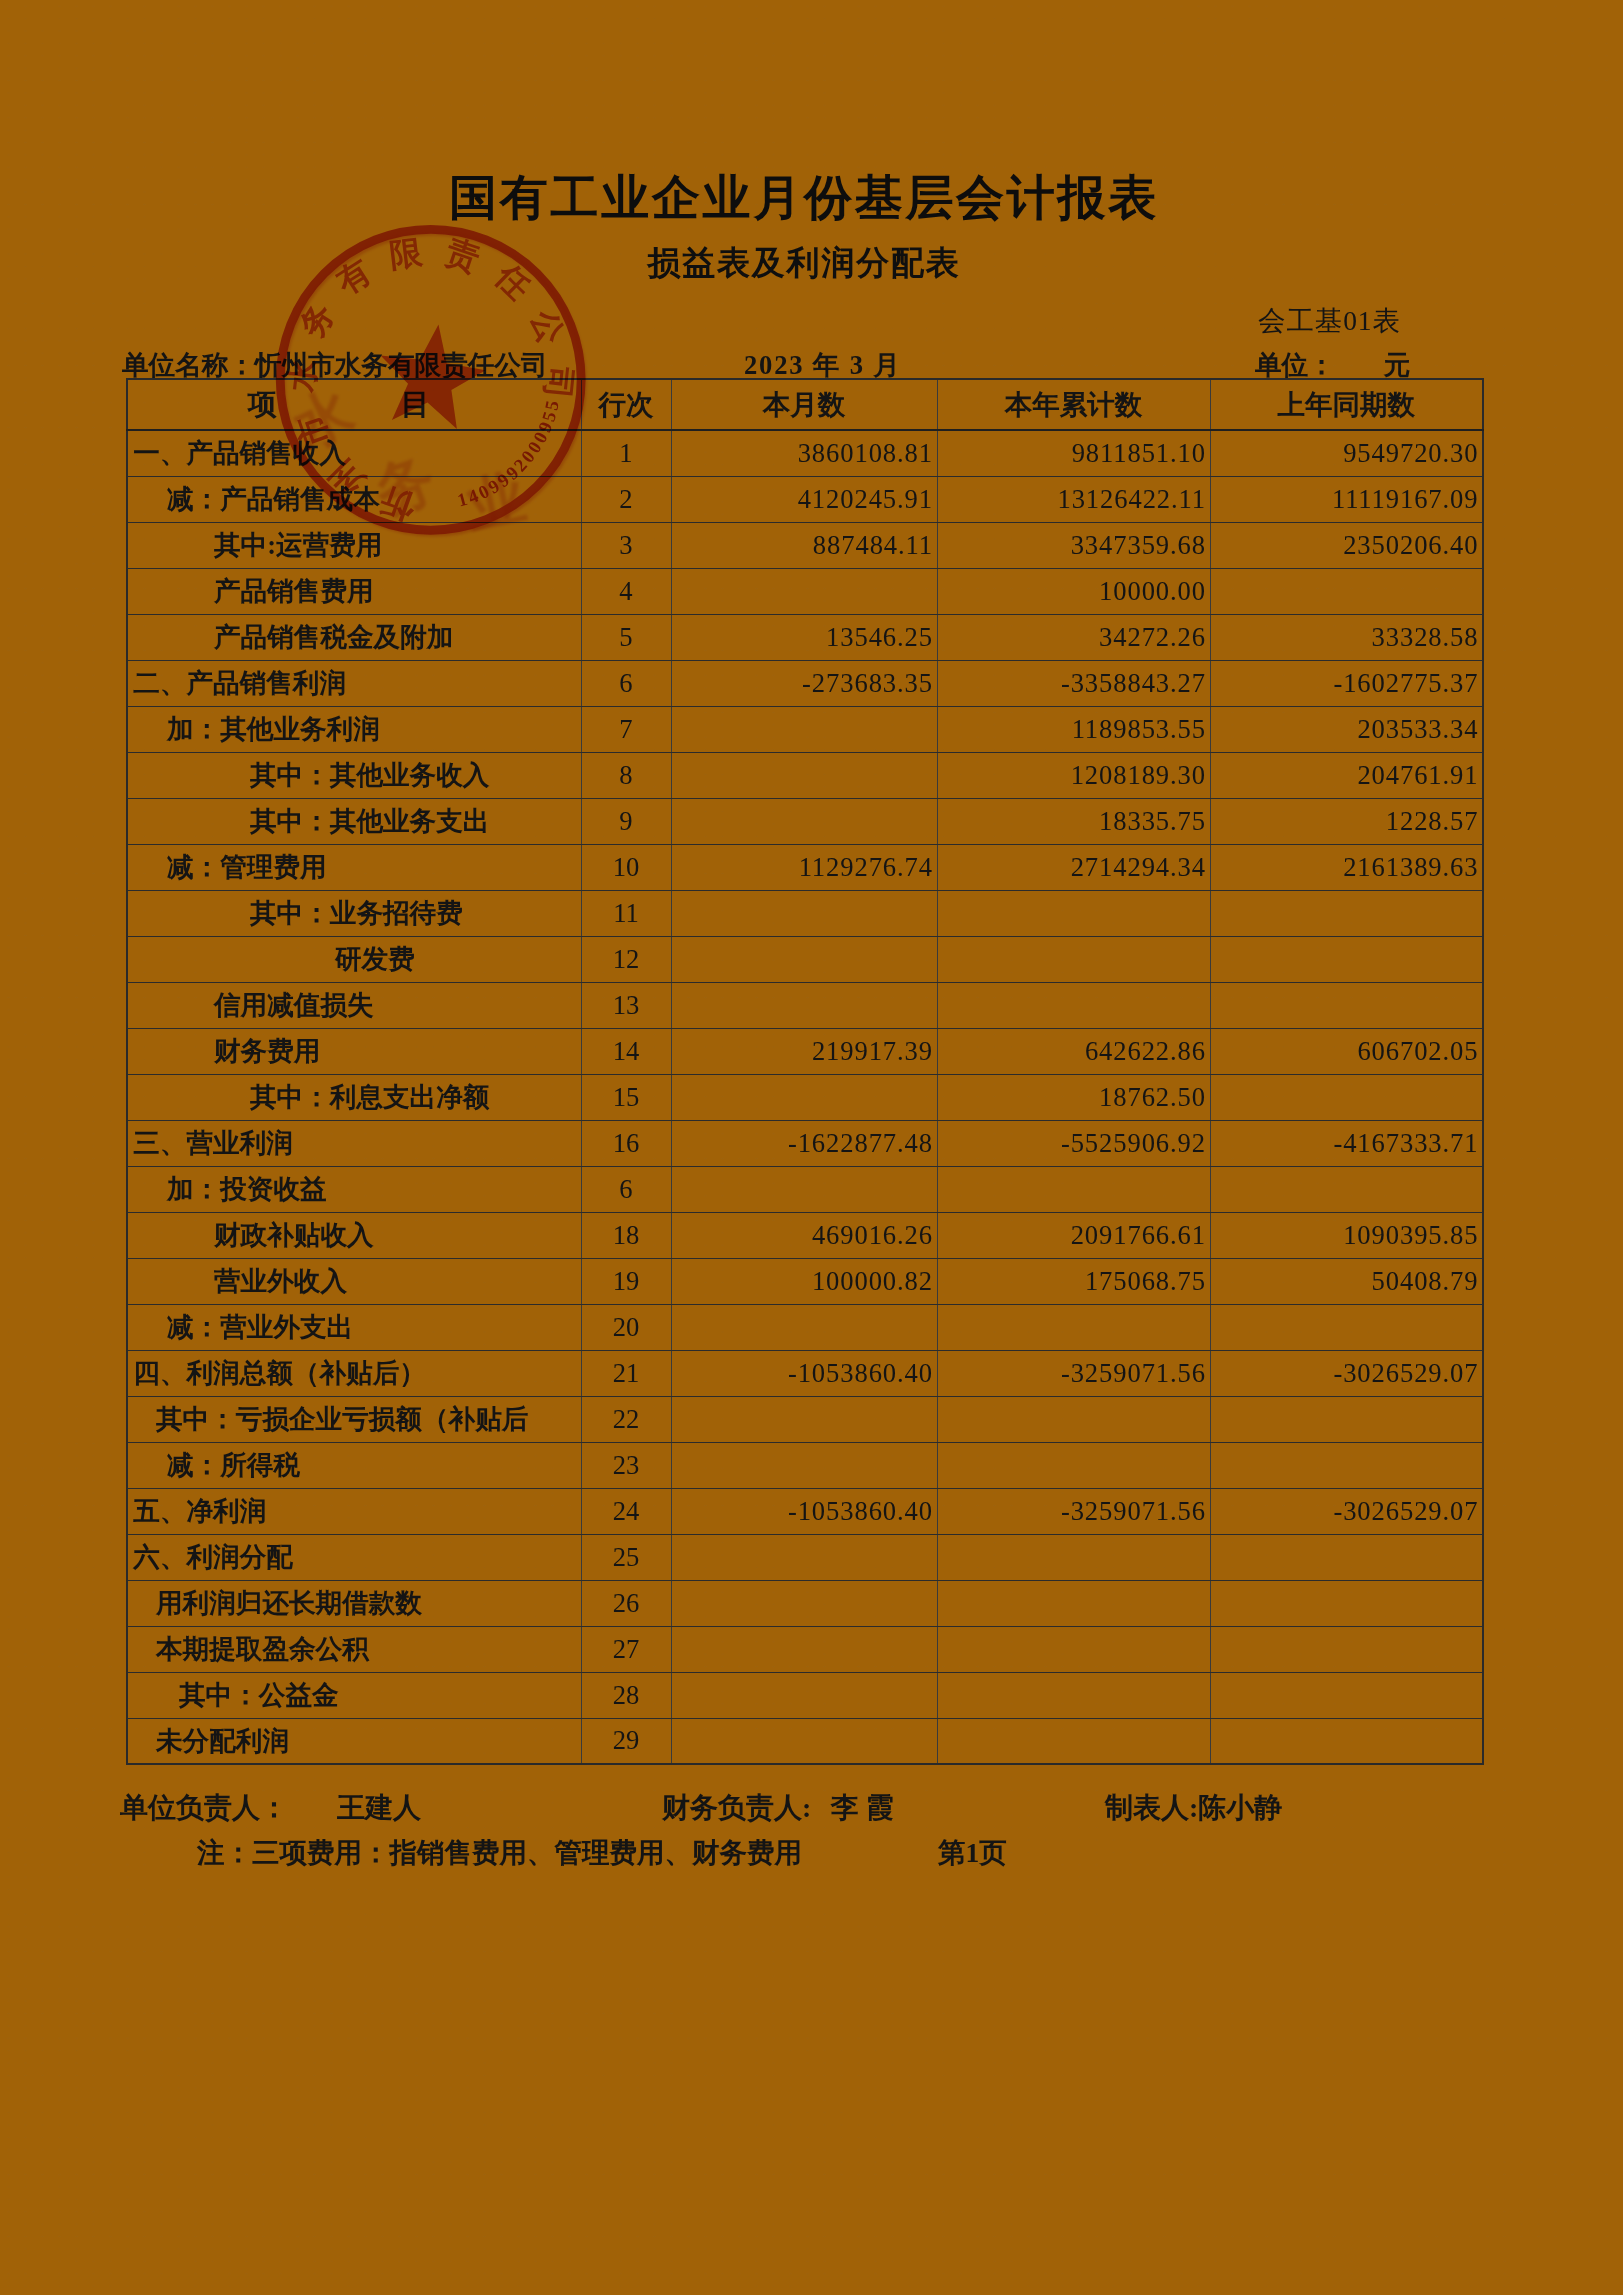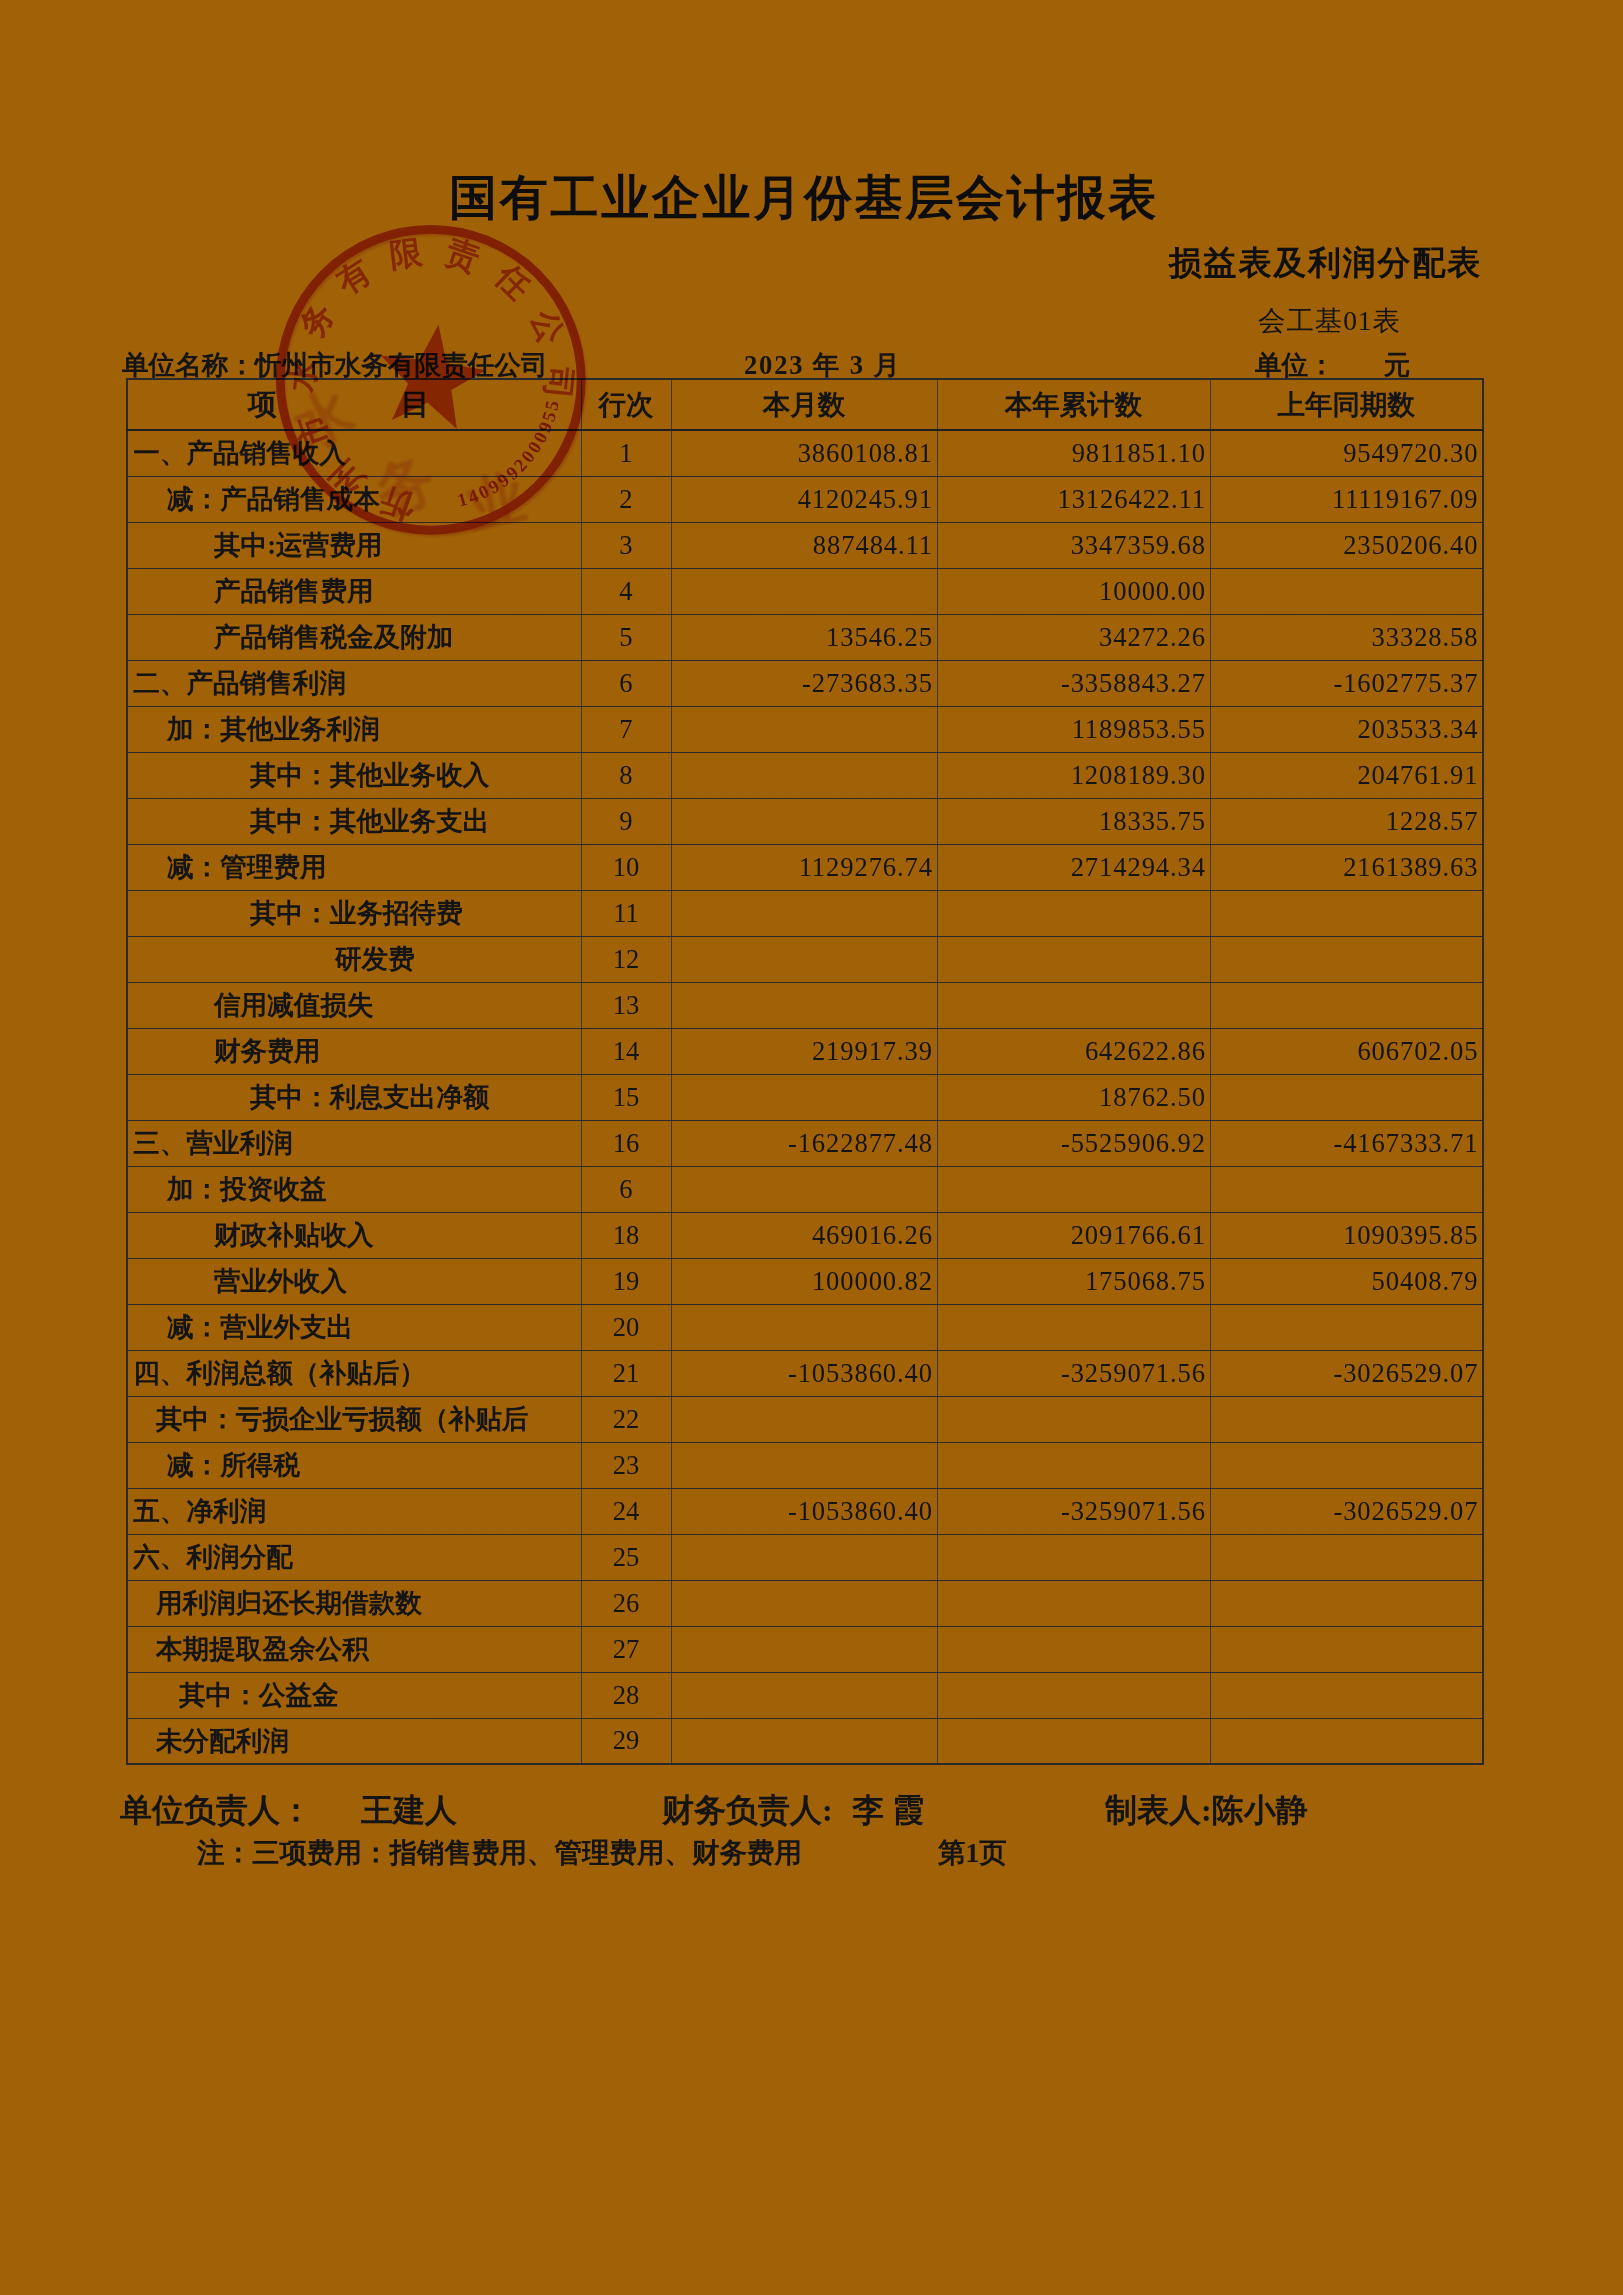--- a/index.html
+++ b/index.html
@@ -13,21 +13,21 @@
     background-image:radial-gradient(rgba(110,110,110,.045) 0.9px,transparent 1.4px);
     background-size:17px 12.4px;
   }
   .doc-title{
     position:absolute;left:126px;top:166px;width:1356px;height:57px;
     text-align:center;font-family:"Liberation Sans","DejaVu Sans",sans-serif;
     font-weight:900;font-size:48px;letter-spacing:2.7px;color:#0d0d0d;
   }
   .doc-subtitle{
     position:absolute;left:126px;top:241px;width:1356px;height:39px;
-    text-align:right;font-family:Liberation Serif, serif;
+    text-align:center;font-family:Liberation Serif, serif;
     font-weight:800;font-size:33px;letter-spacing:1.8px;color:#0f0f0f;
   }
   .form-code{
     position:absolute;left:1258px;top:303px;width:230px;height:34px;
     font-weight:normal;font-size:27.5px;letter-spacing:0.9px;
   }
   .meta-row{position:absolute;left:0;top:347px;width:1464px;height:34px;font-size:26.6px;font-weight:bold;}
   .meta-unit{position:absolute;left:122px;top:0;white-space:nowrap;}
   .meta-period{position:absolute;left:744px;top:0;white-space:nowrap;letter-spacing:1.8px;}
   .meta-currency{position:absolute;left:1255px;top:0;white-space:nowrap;}
@@ -53,21 +53,21 @@
   .c-line{text-align:center;font-size:26.6px;font-weight:normal;}
   .c-num{text-align:right;font-size:26.6px;padding-right:3.5px !important;letter-spacing:0.9px;}
   .lv0{padding-left:5.3px !important;}
   .lvA{padding-left:39px !important;}
   .lvB{padding-left:86px !important;}
   .lvC{padding-left:122px !important;}
   .lvD{padding-left:207px !important;}
   .lvE{padding-left:28px !important;}
   .lvF{padding-left:51px !important;}
 
-  .footer-line1{position:absolute;left:0;top:1789px;width:1581px;height:37px;font-size:32px;font-weight:bold;}
+  .footer-line1{position:absolute;left:0;top:1789px;width:1581px;height:37px;font-size:28px;font-weight:bold;}
   .f-unit{position:absolute;left:120px;}
   .f-unit .f-name{margin-left:49px;}
   .f-fin{position:absolute;left:662px;}
   .f-fin .f-name{margin-left:19.5px;}
   .f-prep{position:absolute;left:1105px;}
   .footer-line2{position:absolute;left:0;top:1835px;width:1623px;height:37px;font-size:27.5px;font-weight:bold;}
   .f-note{position:absolute;left:197px;}
   .f-page{position:absolute;left:938px;}
 
   .stamp{

